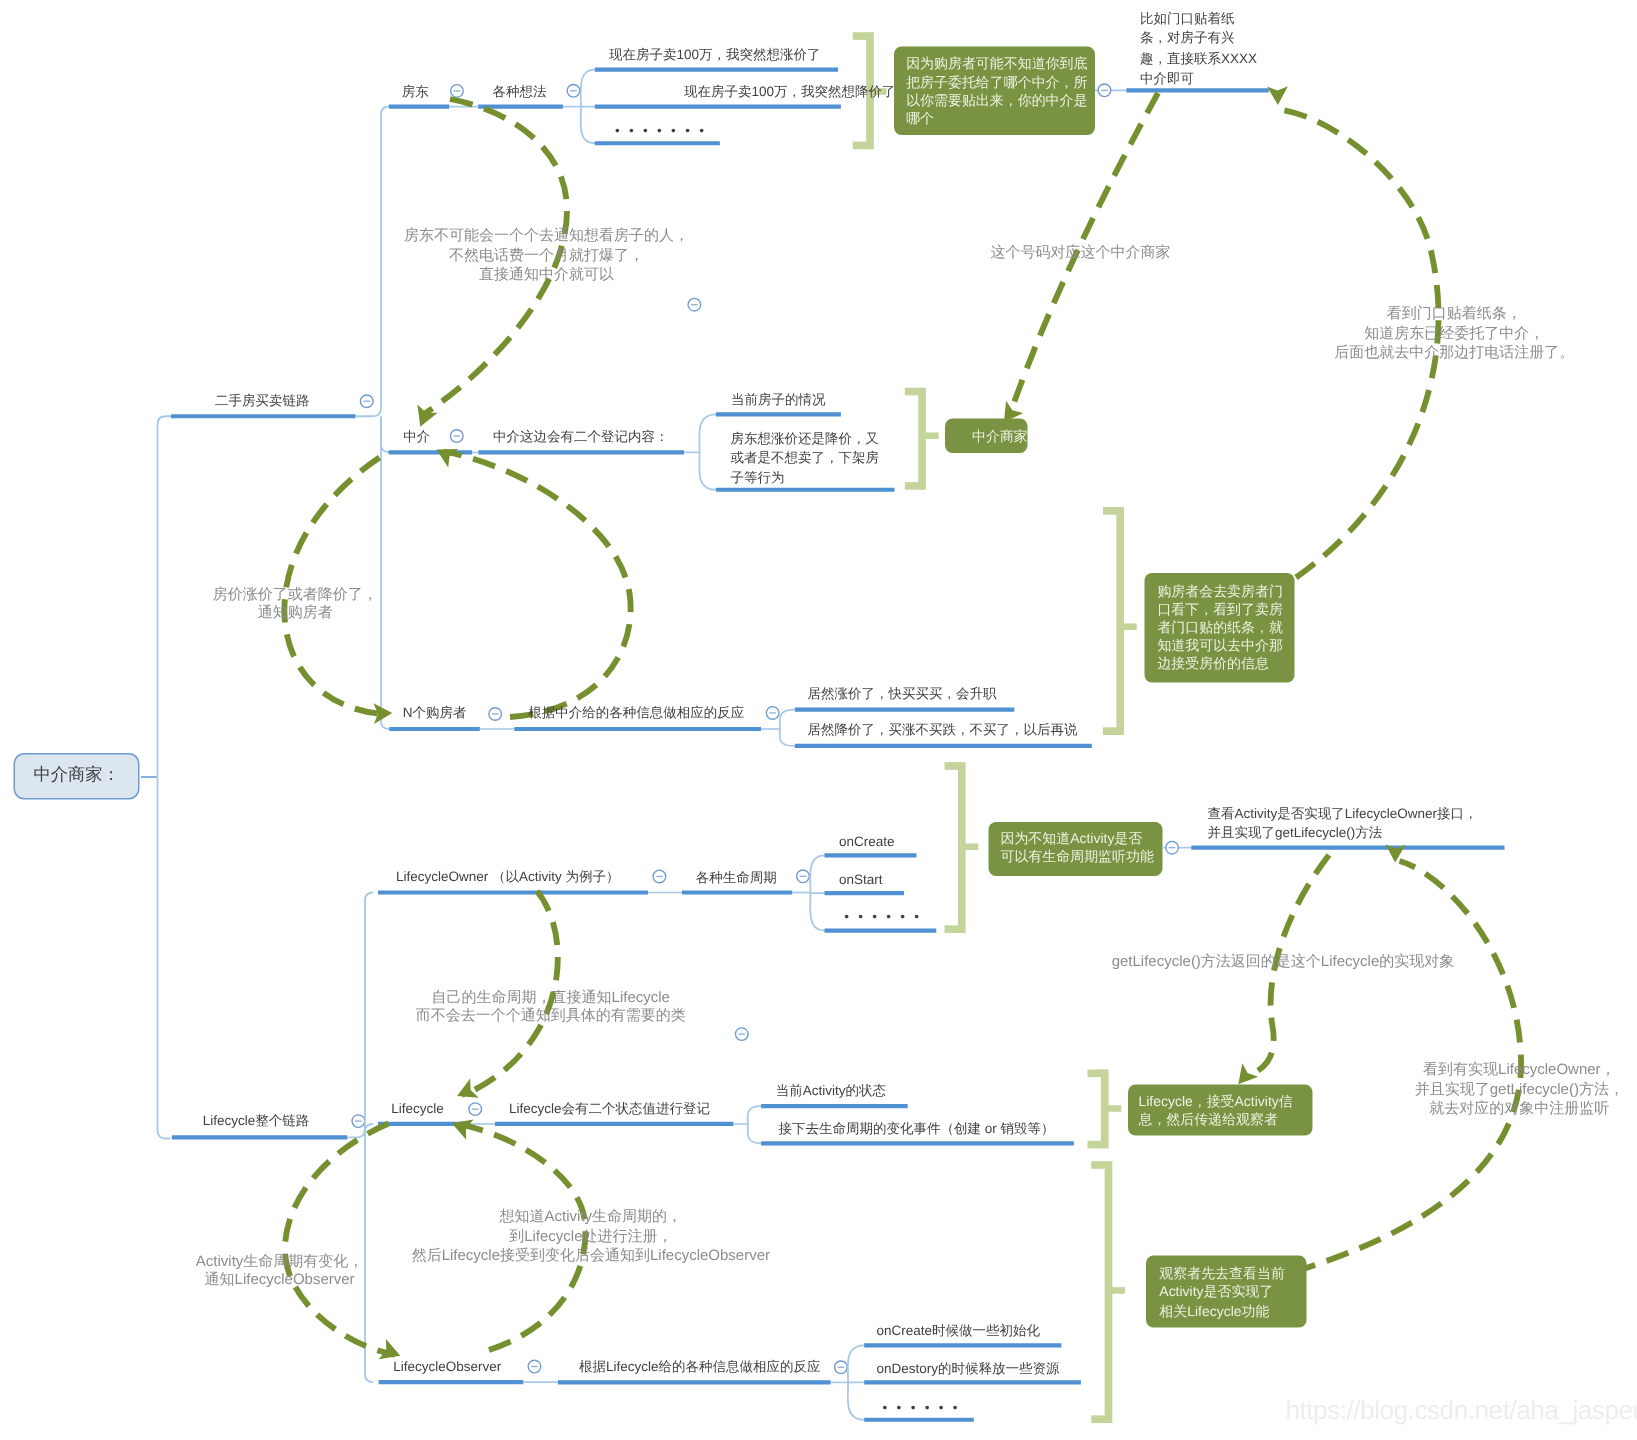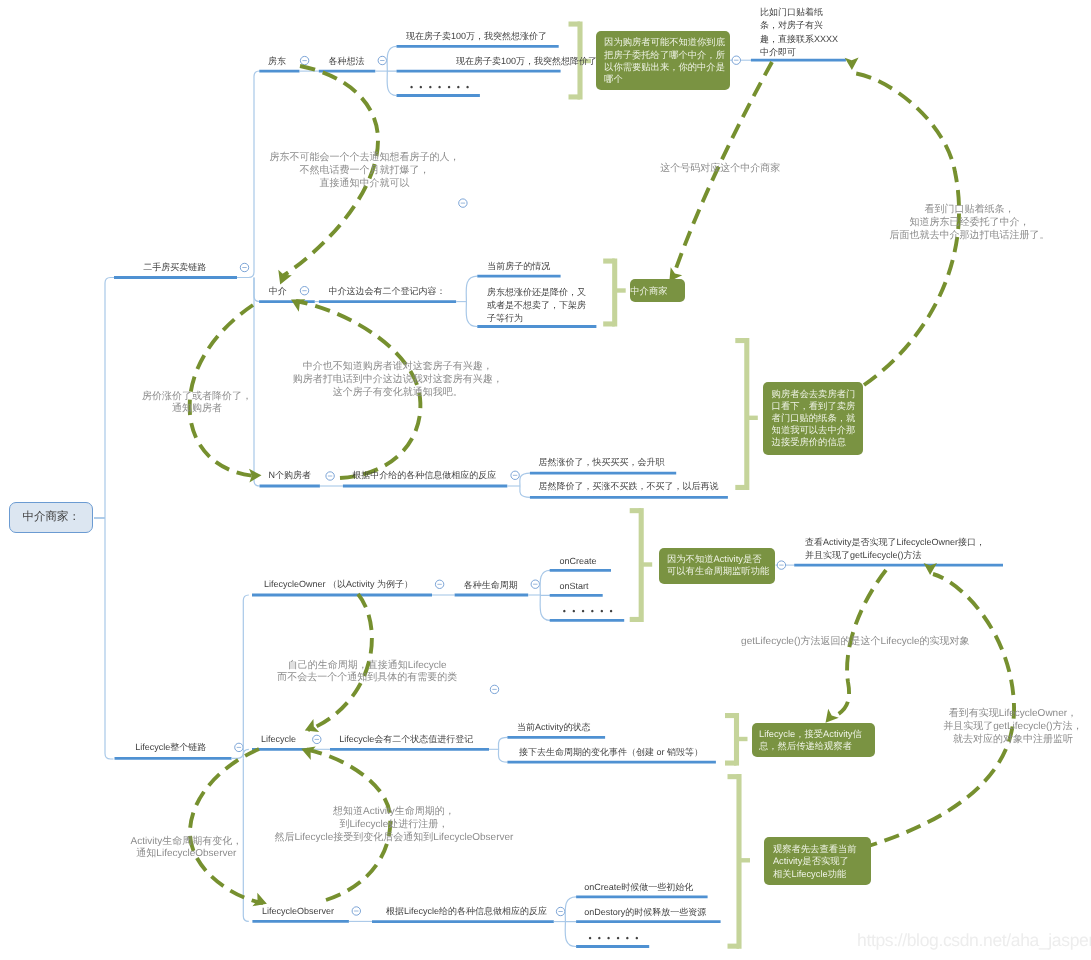--- a/index.html
+++ b/index.html
@@ -8,21 +8,21 @@
        -webkit-font-smoothing:antialiased;text-rendering:geometricPrecision;}
   #stage{position:absolute;left:0;top:0;width:1091px;height:960px;}
   svg#wires{position:absolute;left:0;top:0;width:1091px;height:960px;overflow:visible;}
   .nodelabel{position:absolute;white-space:nowrap;color:#3f3f3f;font-size:9px;
              line-height:12px;}
   .nodelabel.wrap{white-space:normal;}
   .note{position:absolute;color:#8c8c8c;font-size:10px;line-height:12.8px;text-align:center;
         white-space:nowrap;}
   .callout{position:absolute;background:#7a9342;color:#eef2e4;font-size:9.3px;
            line-height:12.1px;border-radius:5px;box-sizing:border-box;white-space:nowrap;overflow:hidden;}
-  .callout.center{display:flex;align-items:center;justify-content:flex-start;}
+  .callout.center{display:flex;align-items:center;justify-content:flex-end;}
   .rootbox{position:absolute;background:#dce6f1;border:1.5px solid #6b9bd2;border-radius:7px;
            box-sizing:border-box;display:flex;align-items:center;justify-content:center;
            color:#3f3f3f;font-size:11.5px;}
   .wm{position:absolute;color:#ededed;font-size:17.5px;letter-spacing:-0.35px;white-space:nowrap;}
 </style>
 </head>
 <body>
 
 <div id="stage">
 <svg id="wires" width="1091" height="960" viewBox="0 0 1091 960">
@@ -249,21 +249,20 @@
     </div>
 <div class="callout" style="left:763.3px;top:381.8px;width:100.1px;height:73.0px;padding:6.1px 2px 6.1px 8.3px;"><span>购房者会去卖房者门</span><br><span>口看下，看到了卖房</span><br><span>者门口贴的纸条，就</span><br><span>知道我可以去中介那</span><br><span>边接受房价的信息</span></div>
 <div class="callout" style="left:658.7px;top:548.3px;width:116.8px;height:35.3px;padding:5.1px 2px 5.1px 8.3px;"><span>因为不知道Activity是否</span><br><span>可以有生命周期监听功能</span></div>
 <div class="callout" style="left:751.9px;top:722.7px;width:123.2px;height:34.6px;padding:5.1px 2px 5.1px 7.1px;"><span>Lifecycle，接受Activity信</span><br><span>息，然后传递给观察者</span></div>
 <div class="callout" style="left:764px;top:836.6px;width:107px;height:48.9px;padding:6.8px 2px 6.8px 8.9px;"><span>观察者先去查看当前</span><br><span>Activity是否实现了</span><br><span>相关Lifecycle功能</span></div>
 <div class="nodelabel wrap" style="left:760px;top:6.4px;line-height:13.1px;"><span>比如门口贴着纸</span><br><span>条，对房子有兴</span><br><span>趣，直接联系XXXX</span><br><span>中介即可</span></div>
 <div class="nodelabel wrap" style="left:805px;top:536.1px;line-height:13.2px;"><span>查看Activity是否实现了LifecycleOwner接口，</span><br><span>并且实现了getLifecycle()方法</span></div>
 <div class="note" style="left:364.4px;top:152.2px;transform:translateX(-50%);"><span><span>房东不可能会一个个去通知想看房子的人，</span><br><span>不然电话费一个月就打爆了，</span><br><span>直接通知中介就可以</span></span></div>
 <div class="note" style="left:720.3px;top:162.7px;transform:translateX(-50%);"><span><span>这个号码对应这个中介商家</span></span></div>
 <div class="note" style="left:969.5px;top:204.2px;transform:translateX(-50%);"><span><span>看到门口贴着纸条，</span><br><span>知道房东已经委托了中介，</span><br><span>后面也就去中介那边打电话注册了。</span></span></div>
-<div class="note" style="left:397.8px;top:361.2px;transform:translateX(-50%);"><span><span>中介也不知道购房者谁对这套房子有兴趣，</span><br><span>购房者打电话到中介这边说我对这套房有兴趣，</span><br><span>这个房子有变化就通知我吧。</span></span></div>
 <div class="note" style="left:196.9px;top:390.7px;transform:translateX(-50%);"><span><span>房价涨价了或者降价了，</span><br><span>通知购房者</span></span></div>
 <div class="note" style="left:367.2px;top:659.7px;transform:translateX(-50%);"><span><span>自己的生命周期，直接通知Lifecycle</span><br><span>而不会去一个个通知到具体的有需要的类</span></span></div>
 <div class="note" style="left:855.3px;top:636.4px;transform:translateX(-50%);"><span><span>getLifecycle()方法返回的是这个Lifecycle的实现对象</span></span></div>
 <div class="note" style="left:393.9px;top:806.0px;transform:translateX(-50%);"><span><span>想知道Activity生命周期的，</span><br><span>到Lifecycle处进行注册，</span><br><span>然后Lifecycle接受到变化后会通知到LifecycleObserver</span></span></div>
 <div class="note" style="left:1012.9px;top:708.3px;transform:translateX(-50%);"><span><span>看到有实现LifecycleOwner，</span><br><span>并且实现了getLifecycle()方法，</span><br><span>就去对应的对象中注册监听</span></span></div>
 <div class="note" style="left:186.4px;top:835.6px;transform:translateX(-50%);"><span><span>Activity生命周期有变化，</span><br><span>通知LifecycleObserver</span></span></div>
 <div class="wm" style="left:857px;top:930px;">https://blog.csdn.net/aha_jasper</div>
 </div>
 
 </body></html>

